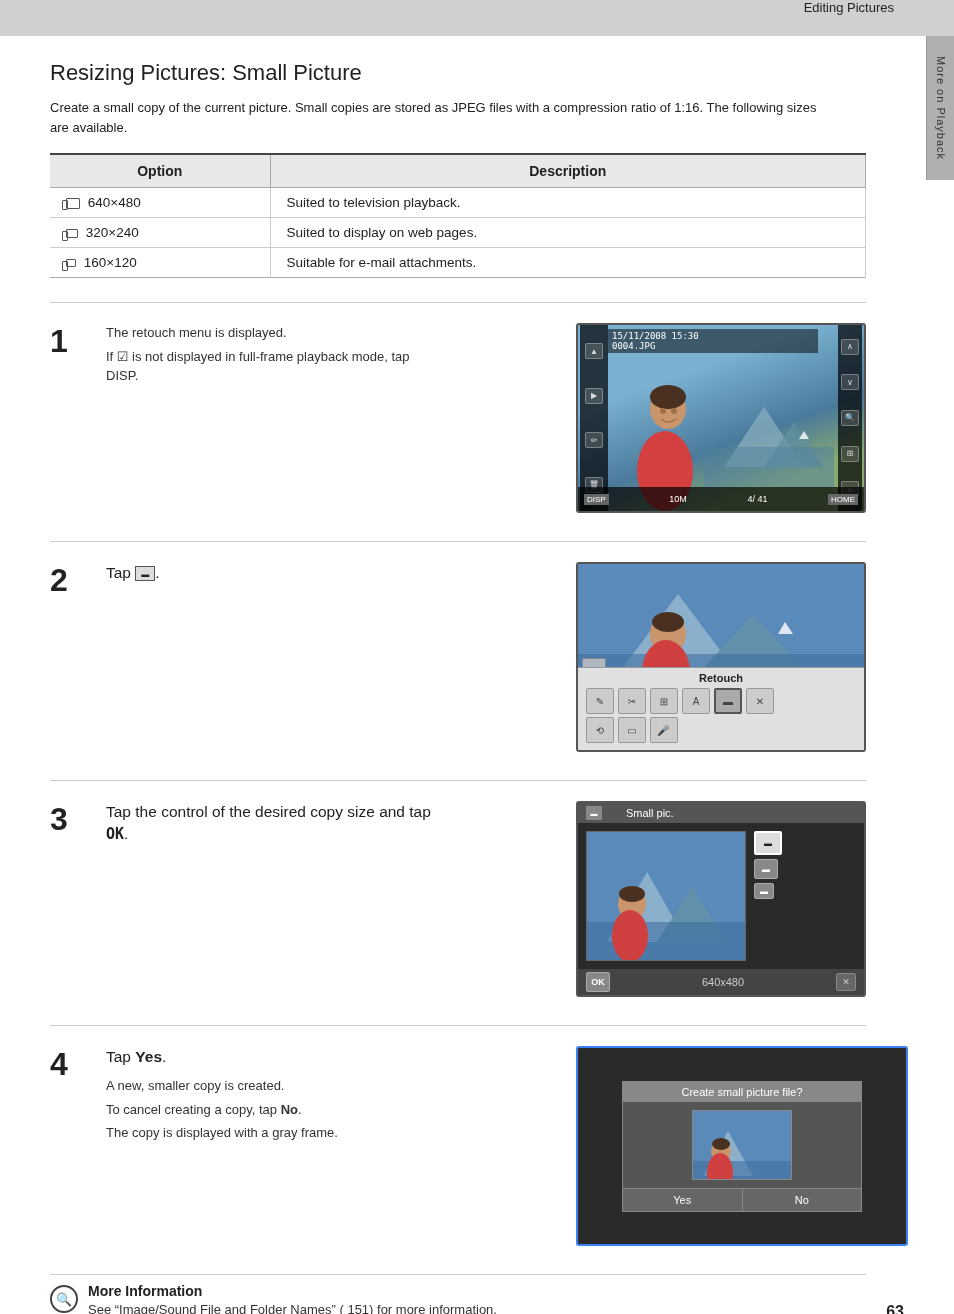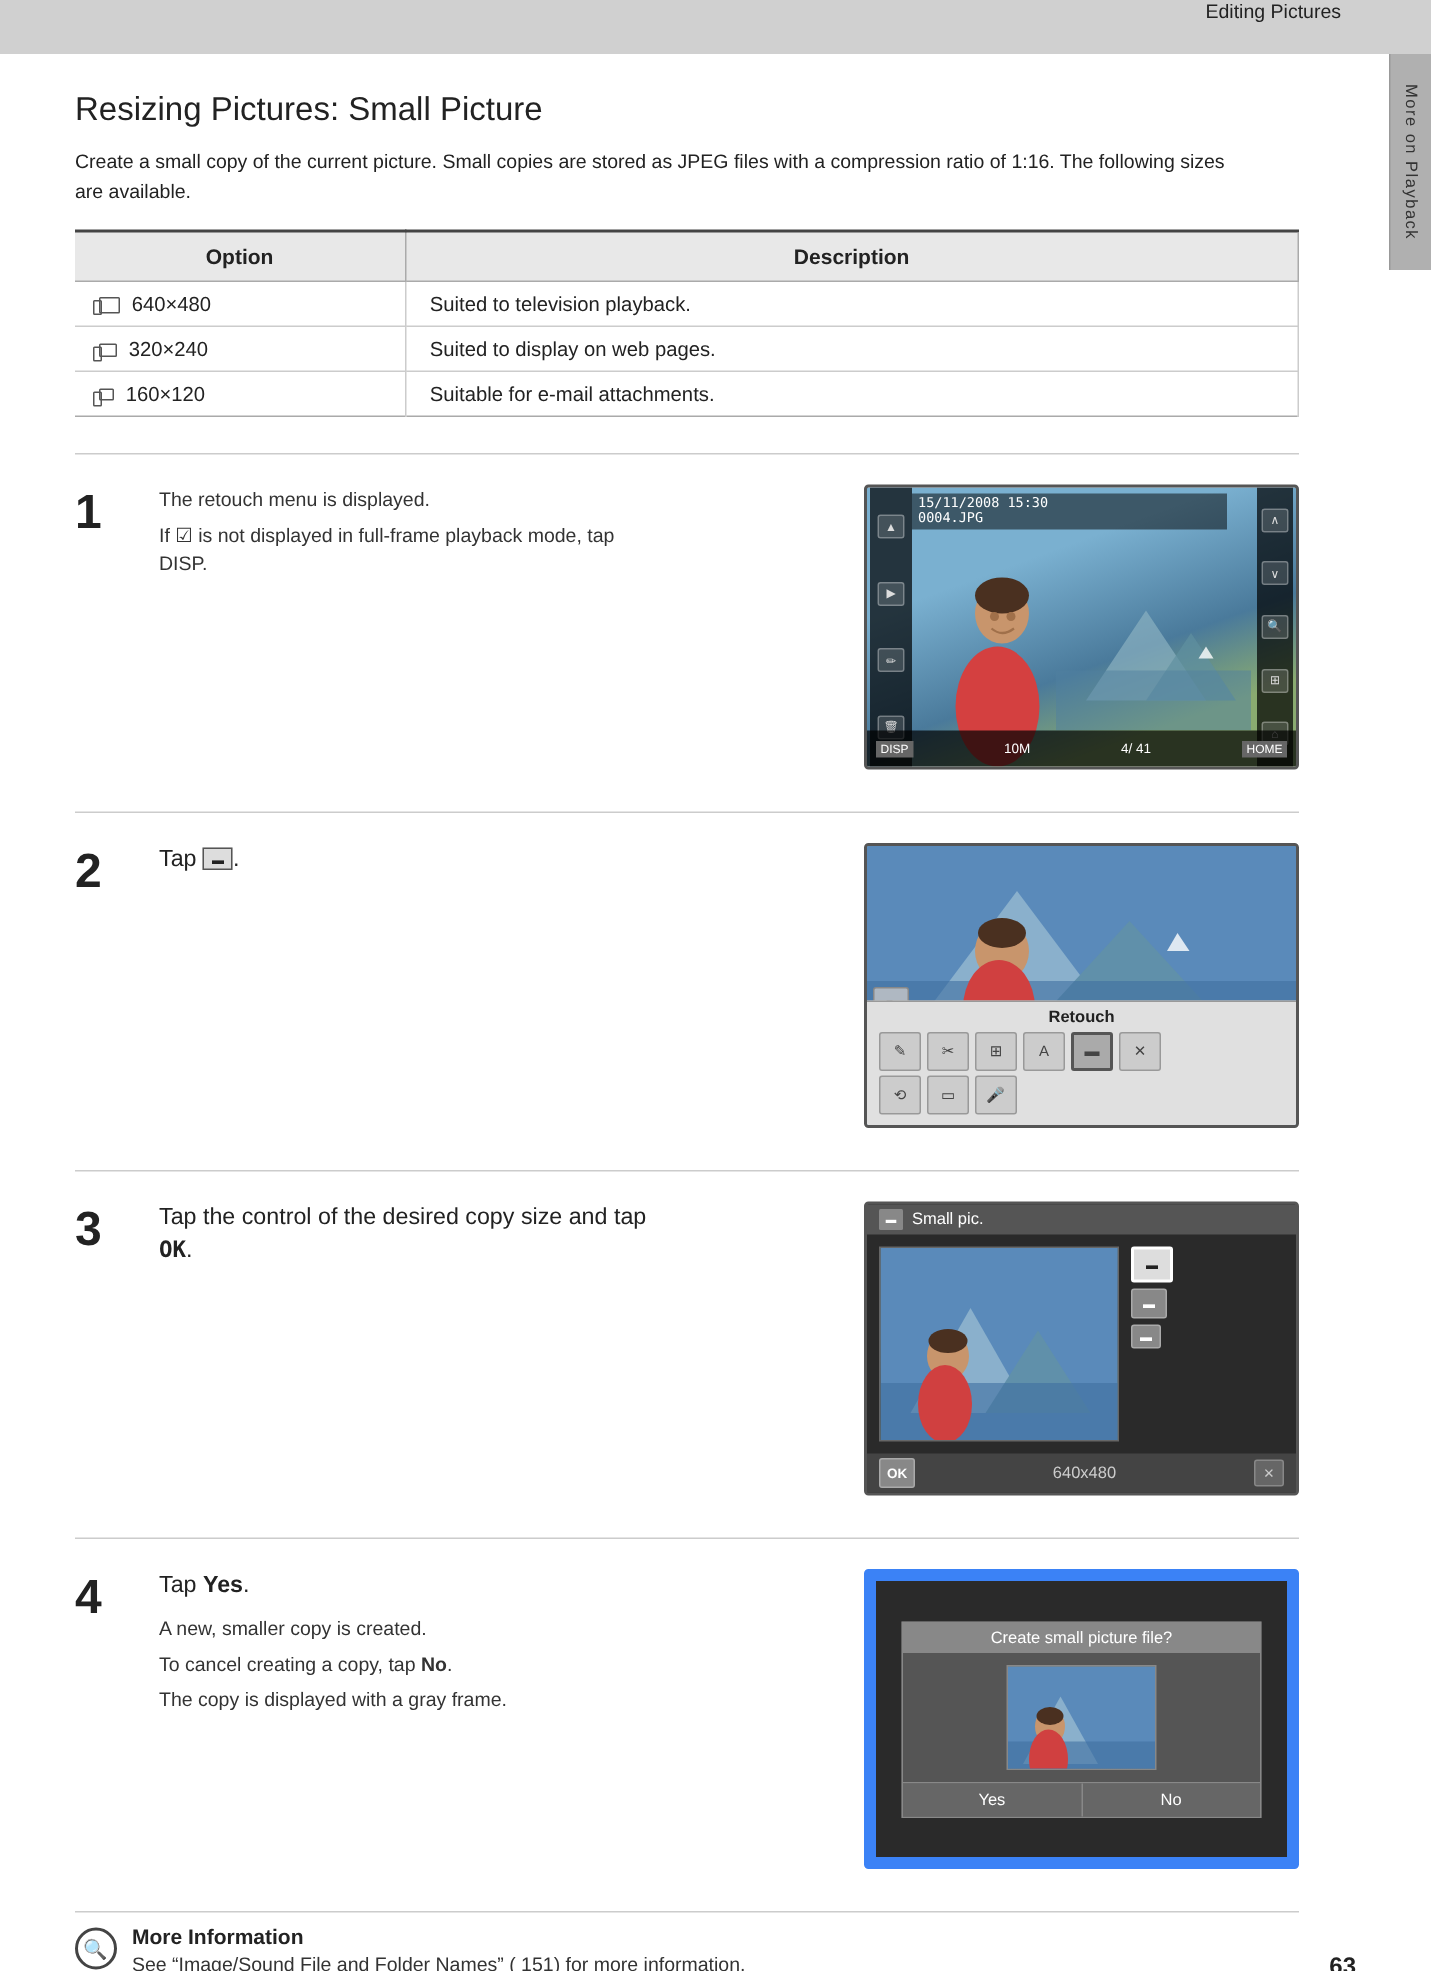--- a/index.html
+++ b/index.html
@@ -280,21 +280,21 @@
       align-items: center;
       justify-content: center;
       font-size: 9px;
     }
 
     .screen3-top {
       background: #555;
       padding: 3px 8px;
       display: flex;
       align-items: center;
-      gap: 6px;
+      gap: 24px;
     }
 
     .screen3-top-icon {
       width: 16px;
       height: 14px;
       background: #888;
       border-radius: 1px;
       font-size: 7px;
       display: flex;
       align-items: center;
@@ -734,21 +734,21 @@
       <p class="step-heading">
         Tap <strong>Yes</strong>.
       </p>
       <div class="step-sub">
         <p>A new, smaller copy is created.</p>
         <p>To cancel creating a copy, tap <strong>No</strong>.</p>
         <p>The copy is displayed with a gray frame.</p>
       </div>
     </div>
     <div class="camera-wrapper">
-      <div style="background:#2a2a2a;border:8px solid #3b82f6;border-radius:3px;width:290px;height:200px;display:flex;align-items:center;justify-content:center;">
+      <div style="background:#2a2a2a;border:2px solid #3b82f6;border-radius:3px;width:332px;height:200px;display:flex;align-items:center;justify-content:center;">
         <div class="screen4-dialog">
           <div class="screen4-title">Create small picture file?</div>
           <div class="screen4-preview">
             <svg width="100" height="70" viewBox="0 0 100 70">
               <rect width="100" height="70" fill="#5a8aba"></rect>
               <polygon points="10,65 35,20 60,65" fill="#8ab0cc"></polygon>
               <rect x="0" y="50" width="100" height="20" fill="#4070a0" opacity="0.6"></rect>
               <ellipse cx="28" cy="40" rx="10" ry="12" fill="#c8956c"></ellipse>
               <ellipse cx="28" cy="33" rx="9" ry="6" fill="#4a3020"></ellipse>
               <ellipse cx="27" cy="62" rx="13" ry="20" fill="#d04040"></ellipse>

